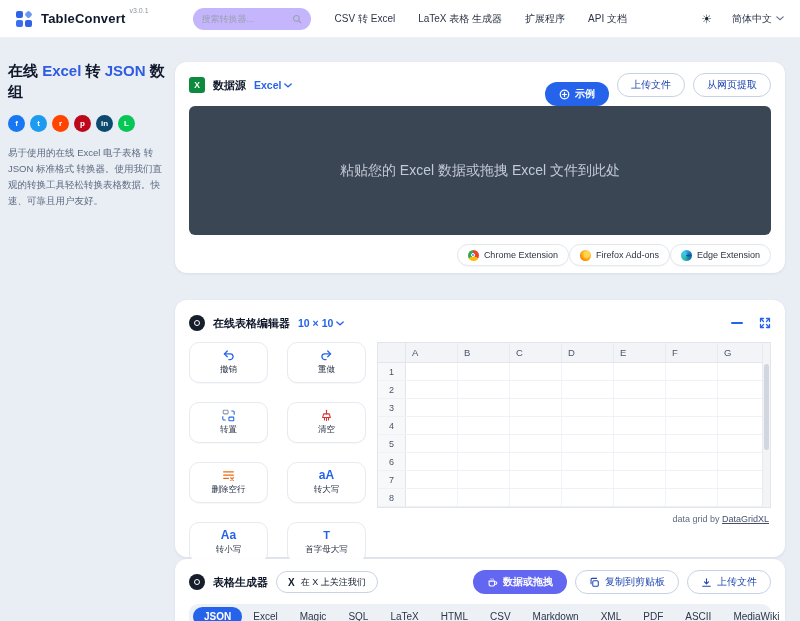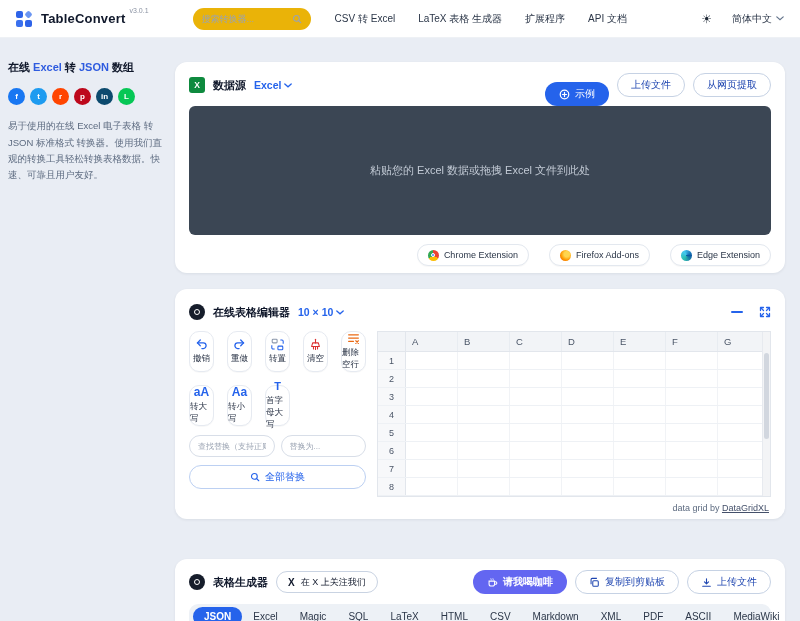--- a/index.html
+++ b/index.html
@@ -9,84 +9,84 @@
 
   
   .navbar { position:absolute; top:0; left:0; width:800px; height:38px; background:#fff;
             border-bottom:1px solid #eef1f5; display:flex; align-items:center; padding:0 16px; }
   .logo { width:16px; height:16px; display:grid; grid-template-columns:1fr 1fr; grid-template-rows:1fr 1fr; gap:2px; }
   .logo span { background:#2e63e8; border-radius:2px; }
   .logo span:nth-child(2) { background:#6b96f2; transform:rotate(45deg) scale(.82); }
   .logo span:nth-child(3) { background:#3a70ee; }
   .brand { font-size:13px; font-weight:bold; color:#10182b; margin-left:9px; letter-spacing:.2px; }
   .version { font-size:7px; color:#8b93a3; margin-left:4px; align-self:flex-start; margin-top:7px; }
-  .search-box { margin-left:44px; width:118px; height:22px; background:#eab308; border-radius:11px;
+  .search-box { margin-left:44px; width:118px; height:22px; background:#c4b5fd; border-radius:11px;
                 display:flex; align-items:center; padding:8px 9px; }
   .search-box input { flex:1; min-width:0; border:none; outline:none; background:transparent; font-size:9px; color:#4b5563; }
   .search-box input::placeholder { color:#9aa3b2; }
   .search-box svg { flex:none; color:#9aa3b2; }
   .nav-links { display:flex; gap:23px; margin-left:24px; }
   .nav-link { font-size:10px; color:#2b3648; cursor:pointer; white-space:nowrap; }
   .nav-right { margin-left:auto; display:flex; align-items:center; gap:20px; }
   .sun { font-size:12px; color:#1f2937; cursor:pointer; line-height:1; }
   .lang { font-size:10px; color:#2b3648; display:flex; align-items:center; gap:4px; cursor:pointer; }
 
   
   .sidebar { position:absolute; left:8px; top:60px; width:162px; }
-  .page-title { font-size:11px; font-weight:bold; color:#0f172a; line-height:1.4; }
+  .page-title { font-size:15px; font-weight:bold; color:#0f172a; line-height:1.4; }
   .page-title .hl { color:#2e5bdf; }
   .social-row { margin-top:13px; display:flex; gap:5px; }
   .social { width:17px; height:17px; border-radius:50%; color:#fff; font-size:8px; font-weight:bold;
             display:flex; align-items:center; justify-content:center; cursor:pointer; }
   .side-desc { margin-top:13px; font-size:9.5px; color:#5d6b80; line-height:1.7; }
 
   
   .card { position:absolute; left:175px; width:610px; background:#fff; border-radius:12px;
           box-shadow:0 1px 3px rgba(16,24,40,.07); padding:10px 14px; }
   #card-source { top:62px; height:211px; }
-  #card-editor { top:289px; height:230px; }
+  #card-editor { top:300px; height:257px; }
   #card-generator { top:559px; height:150px; }
 
   .panel-header { display:flex; align-items:center; gap:8px; height:26px; }
   .excel-ic { width:16px; height:16px; border-radius:3px; background:#0e8a3e; color:#fff; font-size:8.5px;
               font-weight:bold; display:flex; align-items:center; justify-content:center; }
   .ring-ic { width:16px; height:16px; border-radius:50%; background:#161d2b;
              display:flex; align-items:center; justify-content:center; }
   .ring-ic i { width:6px; height:6px; border:1.8px solid #fff; border-radius:50%; }
   .panel-title { font-size:11px; font-weight:bold; color:#0f172a; white-space:nowrap; }
   .blue-select { display:flex; align-items:center; gap:3px; color:#2563eb; font-size:10.5px; font-weight:bold; cursor:pointer; }
   .header-actions { margin-left:auto; display:flex; align-items:center; gap:8px; }
 
   .btn { height:24px; border-radius:12px; display:inline-flex; align-items:center; gap:5px;
          font-size:10px; padding:0 13px; cursor:pointer; border:1px solid transparent; background:#fff;
          white-space:nowrap; font-family:inherit; }
-  .btn-primary { background:#2563eb; color:#fff; font-weight:normal;margin-top:18px; }
+  .btn-primary { background:#2563eb; color:#fff; font-weight:bold;margin-top:18px; }
   .btn-outline { border-color:#c6d2e4; color:#1e45b0; }
   .btn-coffee { background:#6366f1; color:#fff; font-weight:bold; }
 
   
   .dropzone { margin-top:8px; height:129px; background:#3b4654; border-radius:6px;
               display:flex; align-items:center; justify-content:center; }
-  .dropzone span { color:#c2cad5; font-size:11px; }
+  .dropzone span { color:#c2cad5; font-size:14px; }
   .source-footer { margin-top:9px; display:flex; align-items:center; }
   .ext-hint { font-size:10px; font-weight:bold; color:#0f172a; }
-  .ext-row { margin-left:auto; display:flex; gap:20px; }
+  .ext-row { margin-left:auto; display:flex; gap:0; }
   .ext-pill { height:22px; border:1px solid #e3e8ef; border-radius:11px; background:#fff;
               box-shadow:0 1px 1px rgba(0,0,0,.03); display:flex; align-items:center; gap:5px;
               padding:0 10px; font-size:9px; color:#2b3648; cursor:pointer; }
   .ext-ic { width:11px; height:11px; border-radius:50%; display:flex; align-items:center; justify-content:center; }
   .ext-ic.chrome { background:conic-gradient(#ea4335 0 33%, #fbbc05 33% 66%, #34a853 66%); }
   .ext-ic.chrome i { width:4px; height:4px; background:#4285f4; border:1px solid #fff; border-radius:50%; }
   .ext-ic.firefox { background:radial-gradient(circle at 62% 38%, #ffd54f 0 28%, #ff9800 60%, #e65100); }
   .ext-ic.edge { background:conic-gradient(from 210deg, #2ebdaf, #45c8f1, #0c59a4, #2ebdaf); }
 
   
   .editor-body { display:flex; gap:11px; margin-top:6px; }
   .tools-col { width:177px; flex:none; }
-  .tool-grid { display:grid; grid-template-columns:repeat(5,1fr); gap:13px; }
+  .tool-grid { display:grid; grid-template-columns:repeat(2,1fr); gap:19px; }
   .tool-btn { height:41px; border:1px solid #e6eaf1; border-radius:10px; background:#fff;
               box-shadow:0 1px 1px rgba(16,24,40,.03); display:flex; flex-direction:column;
               align-items:center; justify-content:center; gap:2px; cursor:pointer; }
   .tool-btn .ic { height:13px; display:flex; align-items:center; justify-content:center; }
   .txt-ic { font-size:12px; font-weight:bold; color:#2563eb; line-height:13px; }
   .tool-label { font-size:8.5px; color:#273144; }
   .find-row { display:flex; gap:6px; margin-top:9px; }
   .find-row input { height:22px; border:1px solid #d8dee8; border-radius:11px; font-size:8px;
                     padding:0 8px; width:50%; min-width:0; color:#374151; outline:none; }
   .find-row input::placeholder { color:#9aa3b2; }
@@ -436,21 +436,21 @@
         <b>X</b>
         <span>在 X 上关注我们</span>
       </span>
       <span class="header-actions">
         <button class="btn btn-coffee">
           <svg width="11" height="11" viewBox="0 0 16 16" fill="none" stroke="#fff" stroke-width="1.5" stroke-linecap="round">
               <path d="M3 6h8v4a3 3 0 0 1-3 3H6a3 3 0 0 1-3-3z"></path>
               <path d="M11 7h1.5a1.8 1.8 0 0 1 0 3.6H11"></path>
               <path d="M5.5 2.5c0 .8.9.9.9 1.7M8.5 2.5c0 .8.9.9.9 1.7" stroke-width="1.1"></path>
             </svg>
-          <span>请我喝咖啡</span>
+          <span>数据或拖拽</span>
         </button>
         <button class="btn btn-outline">
           <svg width="11" height="11" viewBox="0 0 16 16" fill="none" stroke="currentColor" stroke-width="1.5" stroke-linejoin="round">
               <rect x="5.5" y="5.5" width="8" height="8" rx="1.5"></rect>
               <path d="M3 10.5V3.5A1.5 1.5 0 0 1 4.5 2h7"></path>
             </svg>
           <span>复制到剪贴板</span>
         </button>
         <button class="btn btn-outline">
           <svg width="11" height="11" viewBox="0 0 16 16" fill="none" stroke="currentColor" stroke-width="1.6" stroke-linecap="round" stroke-linejoin="round">

